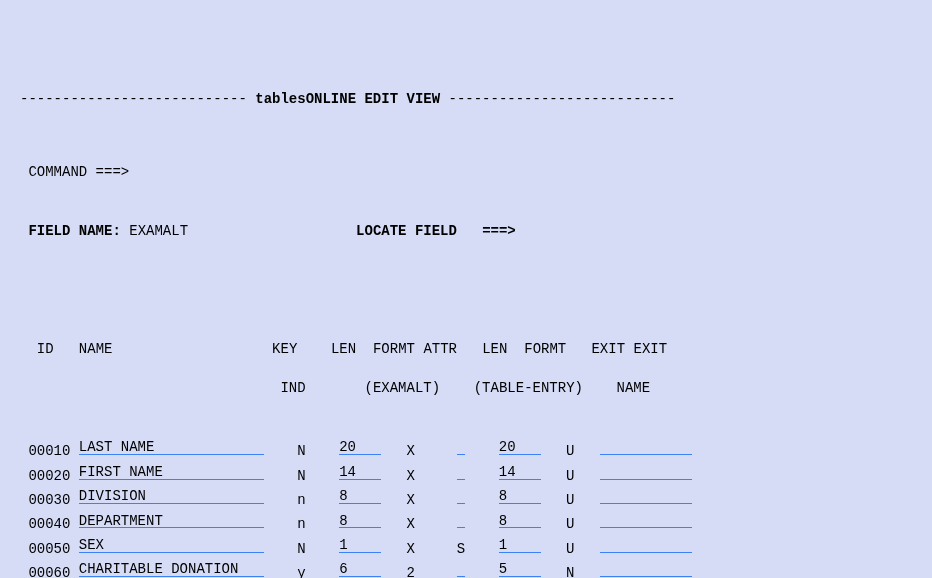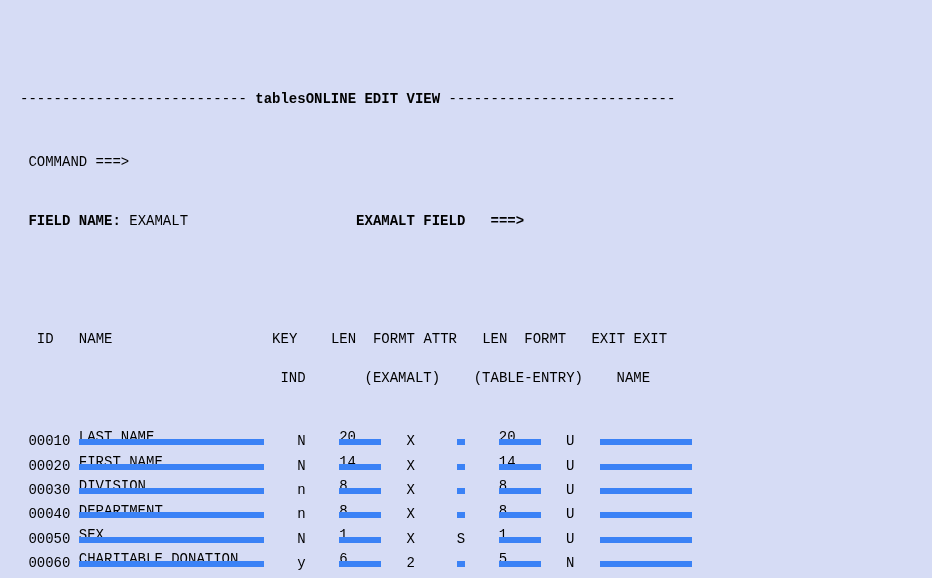--- a/index.html
+++ b/index.html
@@ -9,58 +9,57 @@
       font-size: 14px;
       line-height: 1.4;
       padding: 12px 20px;
       color: #000;
       white-space: pre;
     }
     .bold { font-weight: bold; }
     .row { display: block; }
     .field {
       display: inline-block;
-      border-bottom: 6px solid #3b82f6;
+      border-bottom: 1px solid #3b82f6;
       vertical-align: baseline;
       height: 1.2em;
       overflow: hidden;
-      text-decoration: underline;
     }
     .w-id { width: 5ch; display: inline-block; }
     .w-name { width: 22ch; }
     .w-key { width: 1ch; text-align: center; display: inline-block; }
     .w-len { width: 5ch; }
     .w-formt { width: 1ch; text-align: center; display: inline-block; }
     .w-attr { width: 1ch; text-align: center; display: inline-block; }
     .w-len2 { width: 5ch; }
     .w-formt2 { width: 1ch; text-align: center; display: inline-block; }
     .w-edit { width: 11ch; }
     .gap0 { display: inline-block; width: 1ch; }
     .gap1 { display: inline-block; width: 4ch; }
     .gap2 { display: inline-block; width: 4ch; }
     .gap3 { display: inline-block; width: 3ch; }
     .gap4 { display: inline-block; width: 5ch; }
     .gap5 { display: inline-block; width: 4ch; }
     .gap6 { display: inline-block; width: 3ch; }
     .gap7 { display: inline-block; width: 3ch; }
-    .header-line { margin-bottom: 4px; }
+    .header-line { margin-bottom: 14px; }
     #table-body .row { margin: 1px 0; }
     .cmd-input { display: inline-block; width: 60ch; }
     .locate-input { display: inline-block; width: 20ch; }
   </style>
 </head>
 <body>
 
 
 
 <div class="row header-line"><span>--------------------------- </span><span class="bold">tablesONLINE EDIT VIEW</span><span> ---------------------------</span></div>
 
 <div class="row"> <span>COMMAND ===&gt;</span> <span class="cmd-input"></span></div>
 
-<div class="row"> <span class="bold">FIELD NAME:</span> <span>EXAMALT</span>                    <span class="bold">EXAMALT FIELD</span>   <span class="bold">===&gt;</span> <span class="locate-input"></span></div>
+<div class="row"> <span class="bold">FIELD NAME:</span> <span>EXAMALT</span>                    <span class="bold">LOCATE FIELD</span>   <span class="bold">===&gt;</span> <span class="locate-input"></span></div>
 
 <div class="row"> </div>
 
 <div class="row">  <span>ID</span>   <span>NAME</span>                   <span>KEY</span>    <span>LEN</span>  <span>FORMT</span> <span>ATTR</span>   <span>LEN</span>  <span>FORMT</span>   <span>EXIT EXIT</span></div>
 <div class="row">                               <span>IND</span>       <span>(EXAMALT)</span>    <span>(TABLE-ENTRY)</span>    <span>NAME</span></div>
 
 <div id="table-body"><div class="row"> <span class="w-id">00010</span><span class="gap0"></span><span class="w-name field">LAST NAME</span><span class="gap1"></span><span class="w-key">N</span><span class="gap2"></span><span class="w-len field">20</span><span class="gap3"></span><span class="w-formt">X</span><span class="gap4"></span><span class="w-attr field"></span><span class="gap5"></span><span class="w-len2 field">20</span><span class="gap6"></span><span class="w-formt2">U</span><span class="gap7"></span><span class="w-edit field"></span></div><div class="row"> <span class="w-id">00020</span><span class="gap0"></span><span class="w-name field">FIRST NAME</span><span class="gap1"></span><span class="w-key">N</span><span class="gap2"></span><span class="w-len field">14</span><span class="gap3"></span><span class="w-formt">X</span><span class="gap4"></span><span class="w-attr field"></span><span class="gap5"></span><span class="w-len2 field">14</span><span class="gap6"></span><span class="w-formt2">U</span><span class="gap7"></span><span class="w-edit field"></span></div><div class="row"> <span class="w-id">00030</span><span class="gap0"></span><span class="w-name field">DIVISION</span><span class="gap1"></span><span class="w-key">n</span><span class="gap2"></span><span class="w-len field">8</span><span class="gap3"></span><span class="w-formt">X</span><span class="gap4"></span><span class="w-attr field"></span><span class="gap5"></span><span class="w-len2 field">8</span><span class="gap6"></span><span class="w-formt2">U</span><span class="gap7"></span><span class="w-edit field"></span></div><div class="row"> <span class="w-id">00040</span><span class="gap0"></span><span class="w-name field">DEPARTMENT</span><span class="gap1"></span><span class="w-key">n</span><span class="gap2"></span><span class="w-len field">8</span><span class="gap3"></span><span class="w-formt">X</span><span class="gap4"></span><span class="w-attr field"></span><span class="gap5"></span><span class="w-len2 field">8</span><span class="gap6"></span><span class="w-formt2">U</span><span class="gap7"></span><span class="w-edit field"></span></div><div class="row"> <span class="w-id">00050</span><span class="gap0"></span><span class="w-name field">SEX</span><span class="gap1"></span><span class="w-key">N</span><span class="gap2"></span><span class="w-len field">1</span><span class="gap3"></span><span class="w-formt">X</span><span class="gap4"></span><span class="w-attr">S</span><span class="gap5"></span><span class="w-len2 field">1</span><span class="gap6"></span><span class="w-formt2">U</span><span class="gap7"></span><span class="w-edit field"></span></div><div class="row"> <span class="w-id">00060</span><span class="gap0"></span><span class="w-name field">CHARITABLE DONATION</span><span class="gap1"></span><span class="w-key">y</span><span class="gap2"></span><span class="w-len field">6</span><span class="gap3"></span><span class="w-formt">2</span><span class="gap4"></span><span class="w-attr field"></span><span class="gap5"></span><span class="w-len2 field">5</span><span class="gap6"></span><span class="w-formt2">N</span><span class="gap7"></span><span class="w-edit field"></span></div><div class="row"> <span class="w-id">00070</span><span class="gap0"></span><span class="w-name field">DATE OF CONTRIBUTION</span><span class="gap1"></span><span class="w-key">y</span><span class="gap2"></span><span class="w-len field">8</span><span class="gap3"></span><span class="w-formt">A</span><span class="gap4"></span><span class="w-attr">V</span><span class="gap5"></span><span class="w-len2 field">8</span><span class="gap6"></span><span class="w-formt2">A</span><span class="gap7"></span><span class="w-edit field"></span></div></div>
 
 
 

